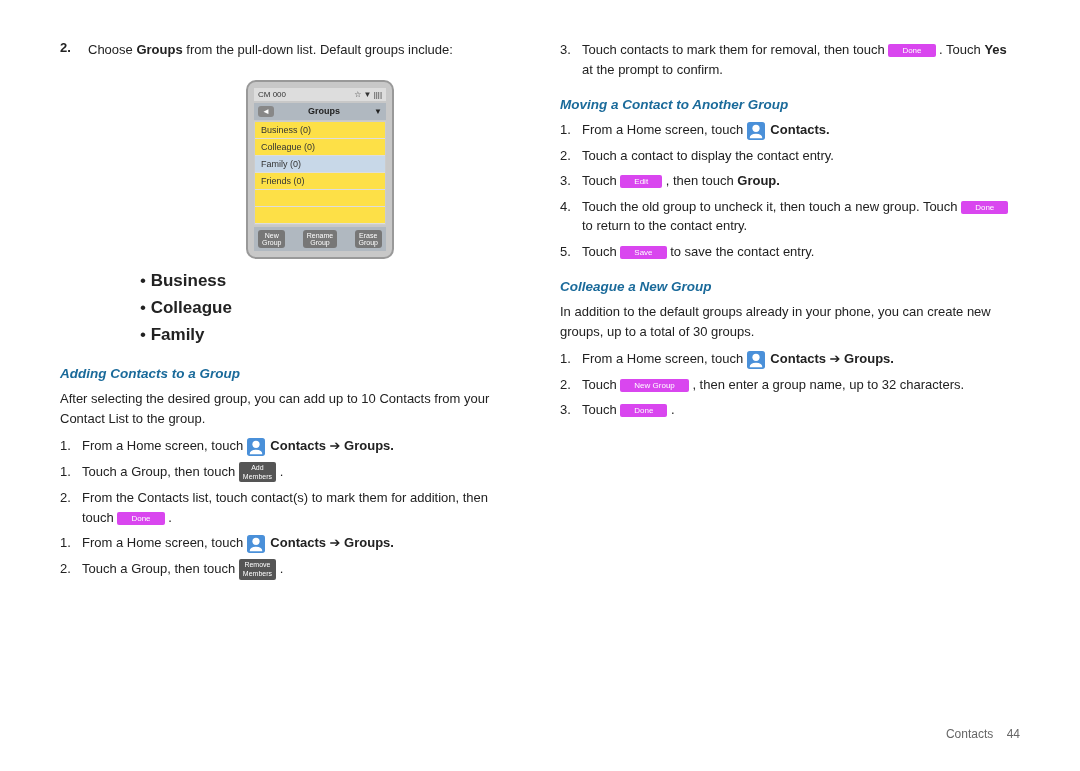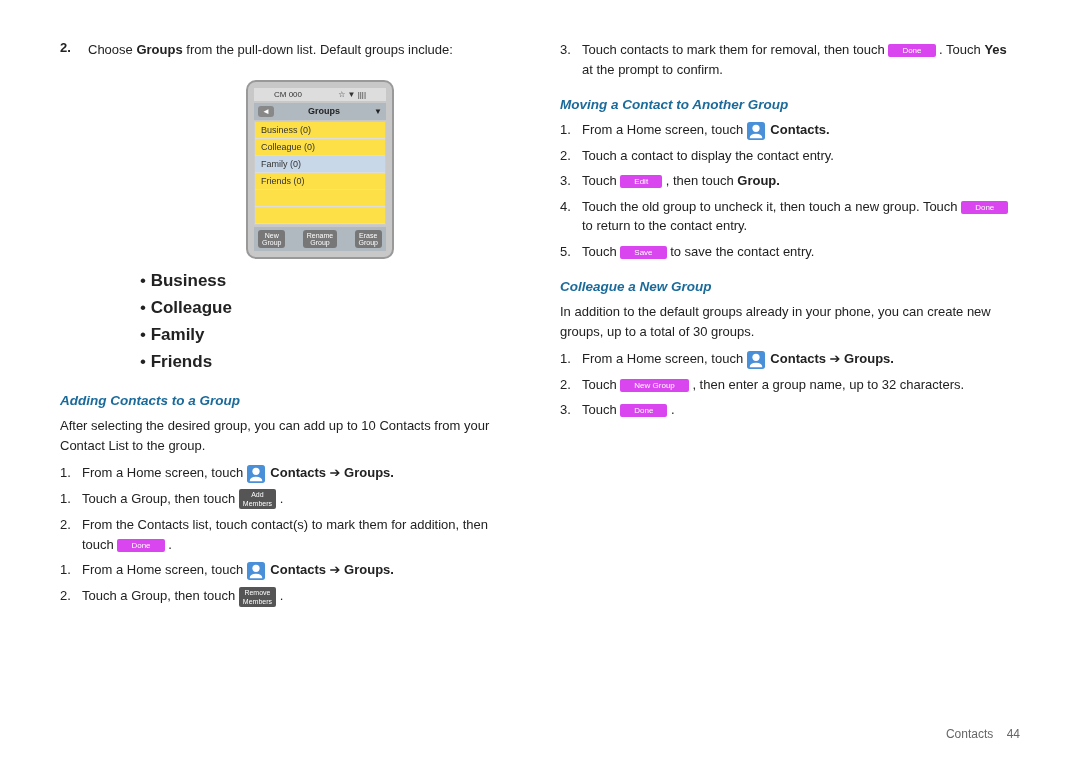--- a/index.html
+++ b/index.html
@@ -68,21 +68,21 @@
       border: 2px solid #999;
       padding: 6px;
       font-size: 10px;
     }
 
     .phone-status-bar {
       display: flex;
       justify-content: space-between;
       align-items: flex-start;
       background: #ddd;
-      padding: 2px 20px;
+      padding: 2px 4px;
       font-size: 8px;
       color: #333;
       margin-bottom: 2px;
     }
 
     .phone-title-bar {
       display: flex;
       justify-content: space-between;
       align-items: center;
       background: #b0b8c0;
@@ -280,21 +280,20 @@
           <div class="phone-btn">Rename<br>Group</div>
           <div class="phone-btn">Erase<br>Group</div>
         </div>
       </div>
     </div>
 
     <div class="bullet-list">
       <div class="bullet-item">• <b>Business</b></div>
       <div class="bullet-item">• <b>Colleague</b></div>
       <div class="bullet-item">• <b>Family</b></div>
-      <div class="bullet-item">• <b>Friends</b></div>
     </div>
 
     <div class="section-header">
       <i>Adding Contacts to a Group</i>
     </div>
 
     <div class="section-body">After selecting the desired group, you can add up to 10 Contacts from your Contact List to the group.</div>
 
     <div class="numbered-steps">
 

